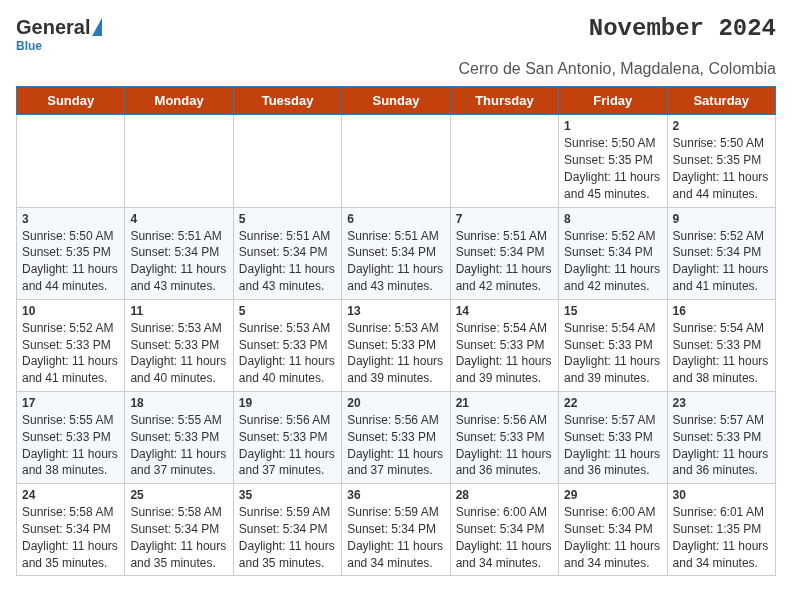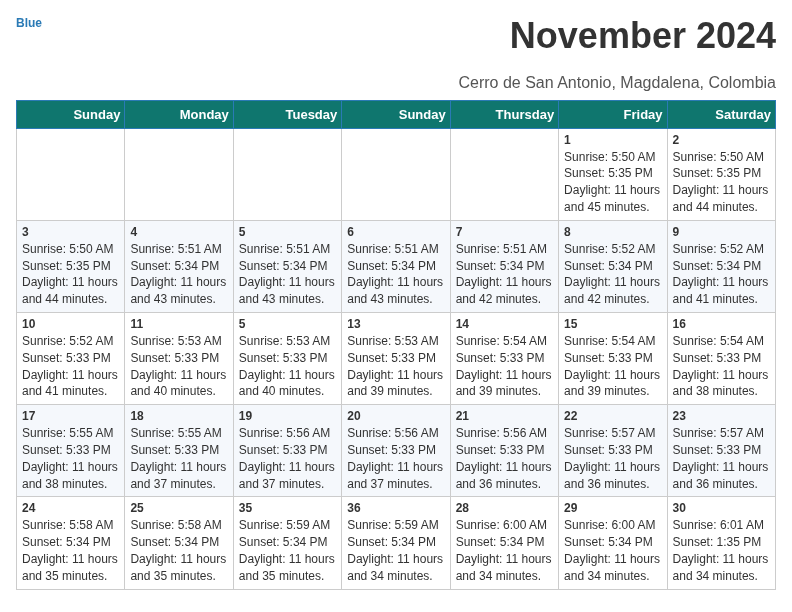--- a/index.html
+++ b/index.html
@@ -42,42 +42,43 @@
       border-left: 10px solid transparent;
       border-right: 0px solid transparent;
       border-bottom: 18px solid #2a7ab5;
       margin-left: 2px;
       margin-top: -2px;
     }
     .title-section {
       text-align: right;
     }
     .month-title {
-      font-size: 36px;
+      font-size: 24px;
       font-weight: bold;
       color: #333;
       line-height: 1.1;
+      font-family: Liberation Mono, monospace;
     }
     .location-title {
       font-size: 16px;
       color: #555;
       margin-top: 18px;
     }
     .calendar {
       width: 100%;
       border-collapse: collapse;
       margin-top: 8px;
     }
     .calendar th {
-      background-color: #0f766e;
+      background-color: #c2410c;
       color: #fff;
       font-size: 13px;
       font-weight: bold;
       padding: 6px 4px;
-      text-align: right;
+      text-align: center;
       border: 1px solid #2a7ab5;
     }
     .calendar td {
       border: 1px solid #ccc;
       vertical-align: top;
       padding: 4px 5px;
       font-size: 10.5px;
       color: #333;
       width: calc(100% / 7);
       height: 80px;
@@ -99,20 +100,24 @@
     }
     .empty-cell {
       background: #fff !important;
     }
   </style>
 </head>
 <body>
 
 <div class="header">
   <div class="logo">
+    <div class="logo-text">
+      <span class="logo-general">General</span>
+      <div class="logo-triangle"></div>
+    </div>
     <span class="logo-blue">Blue</span>
   </div>
   <div class="title-section">
     <div class="month-title">November 2024</div>
     <div class="location-title">Cerro de San Antonio, Magdalena, Colombia</div>
   </div>
 </div>
 
 <table class="calendar">
   <thead>

